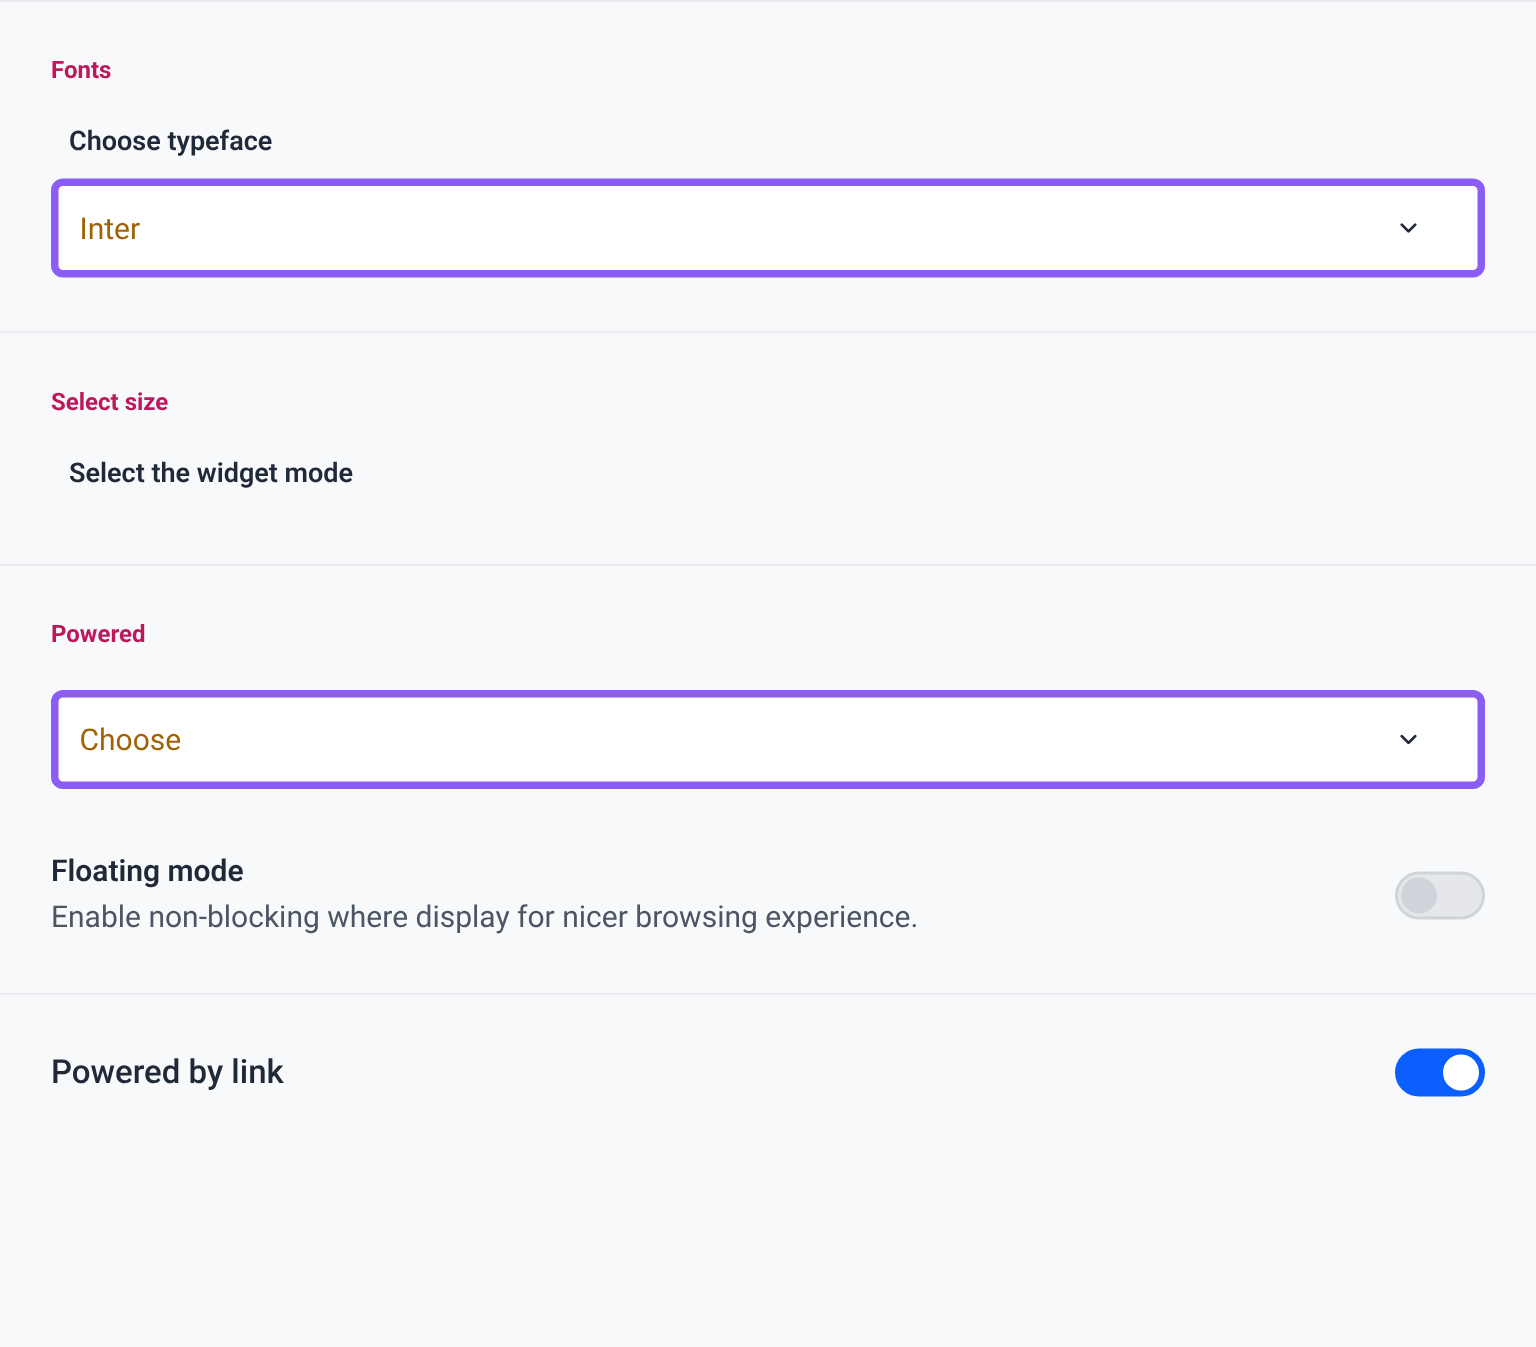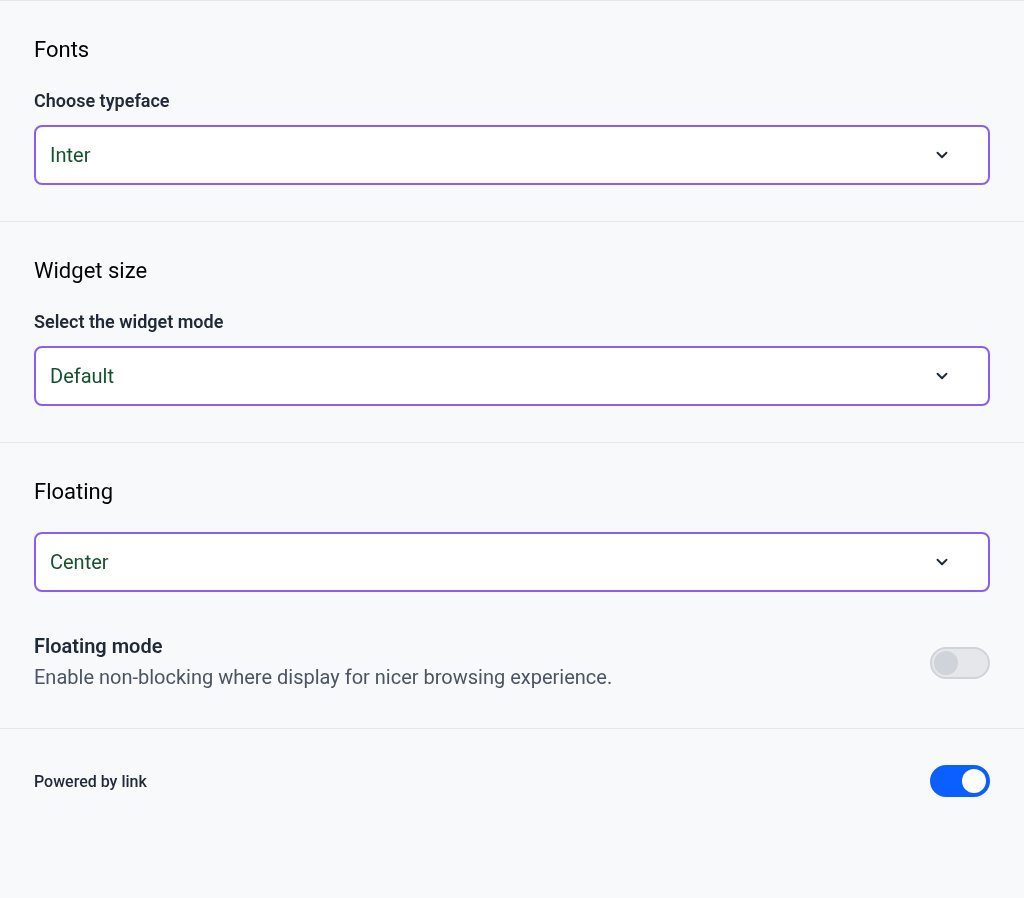--- a/index.html
+++ b/index.html
@@ -14,42 +14,42 @@
       width: 1024px;
     }
     .section {
       border-top: 1px solid #e6e8eb;
       padding: 36px 34px 36px 34px;
     }
     .section:last-child {
       padding-bottom: 20px;
     }
     .section-title {
-      font-size: 22px;
-      font-weight: 400;
-      color: #000000;
+      font-size: 16px;
+      font-weight: 700;
+      color: #be185d;
       margin-bottom: 28px;
     }
     .field-label {
       font-size: 18px;
       font-weight: 600;
       color: #1f2937;
       margin-bottom: 14px;
-      margin-left: 0;
+      margin-left: 12px;
     }
     .select-box {
       display: flex;
       align-items: center;
       justify-content: space-between;
       background: #ffffff;
-      border: 2px solid #8b5cf6;
+      border: 5px solid #8b5cf6;
       border-radius: 8px;
       padding: 16px 37px 16px 14px;
       font-size: 20px;
-      color: #14532d;
+      color: #a16207;
       cursor: pointer;
       width: 100%;
     }
     .select-value {
       font-weight: 400;
     }
     .chevron {
       width: 18px;
       height: 18px;
       flex-shrink: 0;
@@ -112,21 +112,21 @@
     }
     .floating-block {
       margin-top: 42px;
     }
     .pb-row {
       display: flex;
       align-items: center;
       justify-content: space-between;
     }
     .pb-title {
-      font-size: 16px;
+      font-size: 22px;
       font-weight: 500;
       color: #1f2937;
     }
   </style>
 </head>
 <body>
 
 <div class="section">
   <div class="section-title">Fonts</div>
   <div class="field-label">Choose typeface</div>
@@ -134,36 +134,28 @@
     <span class="select-value">Inter</span>
     <span class="chevron">
       <svg viewBox="0 0 24 24" fill="none" stroke="#1f2937" stroke-width="2.5" stroke-linecap="round" stroke-linejoin="round">
           <polyline points="6 9 12 15 18 9"></polyline>
         </svg>
     </span>
   </div>
 </div>
 
 <div class="section">
-  <div class="section-title">Widget size</div>
+  <div class="section-title">Select size</div>
   <div class="field-label">Select the widget mode</div>
-  <div class="select-box">
-    <span class="select-value">Default</span>
-    <span class="chevron">
-      <svg viewBox="0 0 24 24" fill="none" stroke="#1f2937" stroke-width="2.5" stroke-linecap="round" stroke-linejoin="round">
-          <polyline points="6 9 12 15 18 9"></polyline>
-        </svg>
-    </span>
-  </div>
 </div>
 
 <div class="section">
-  <div class="section-title">Floating</div>
+  <div class="section-title">Powered</div>
   <div class="select-box">
-    <span class="select-value">Center</span>
+    <span class="select-value">Choose</span>
     <span class="chevron">
       <svg viewBox="0 0 24 24" fill="none" stroke="#1f2937" stroke-width="2.5" stroke-linecap="round" stroke-linejoin="round">
           <polyline points="6 9 12 15 18 9"></polyline>
         </svg>
     </span>
   </div>
 
   <div class="toggle-row floating-block">
     <div class="toggle-text">
       <div class="toggle-title">Floating mode</div>

